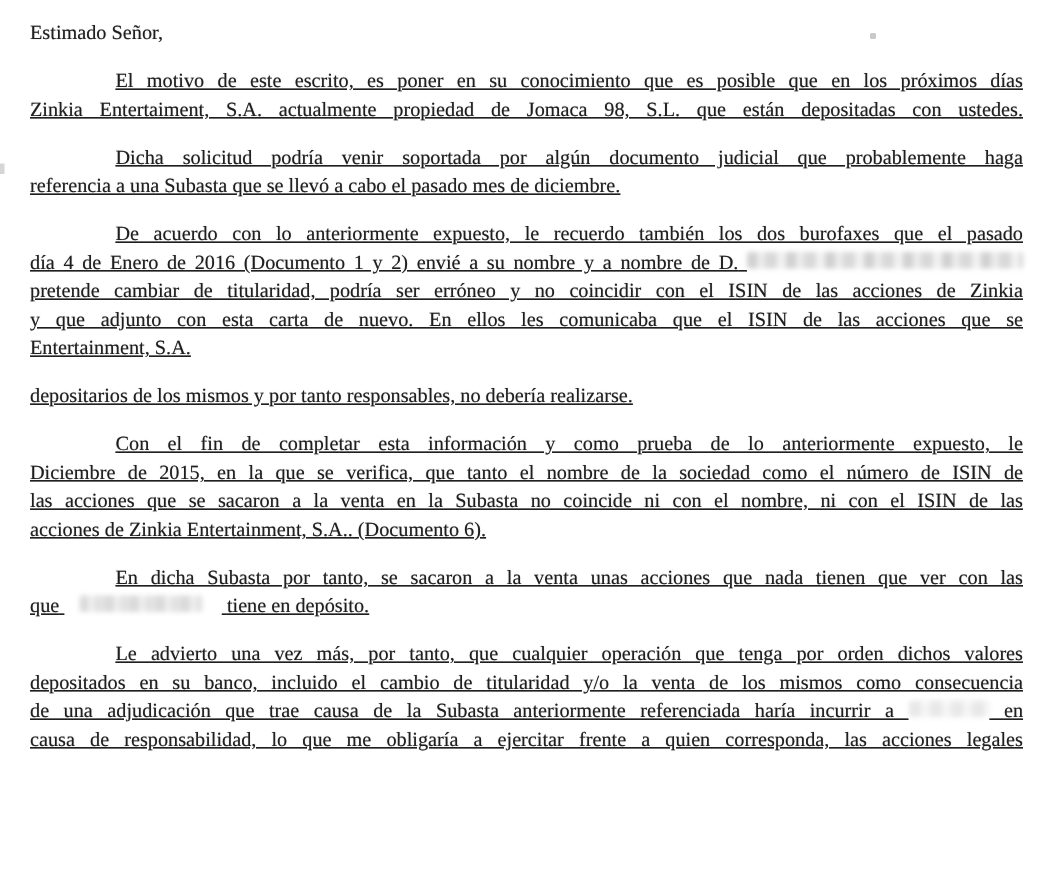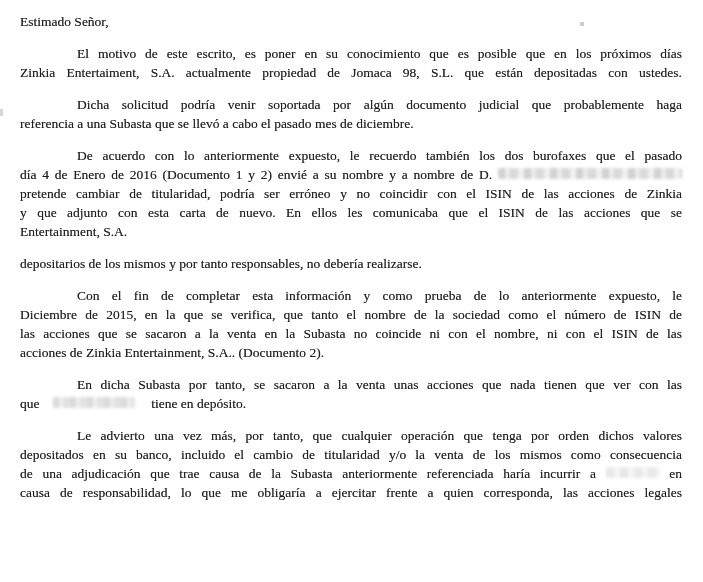--- a/index.html
+++ b/index.html
@@ -17,21 +17,21 @@
     color: #1f1f1f;
     text-shadow: 0 0 0.6px rgba(30,30,30,0.55); 
   }
 
   .line { line-height: 19px; min-height: 19px; }
   .j    { text-align: justify; text-align-last: justify; text-justify: inter-word; }
   .left { text-align: left; }
   .ind  { padding-left: 57px; }
 
   .greeting { padding-top: 4px; margin-bottom: 13px; }
-  .para     { margin-bottom: 13px; }
+  .para     { margin-bottom: 13px; text-decoration: underline; }
   .para:last-child { margin-bottom: 0; }
 
   
   .redact {
     display: inline-block;
     vertical-align: baseline;
     height: 11px;
     border-radius: 2px;
     filter: blur(1.6px);
   }
@@ -88,21 +88,21 @@
   </div>
 
   <div class="para">
     <div class="line left">depositarios de los mismos y por tanto responsables, no debería realizarse.</div>
   </div>
 
   <div class="para">
     <div class="line j ind">Con el fin de completar esta información y como prueba de lo anteriormente expuesto, le</div>
     <div class="line j">Diciembre de 2015, en la que se verifica, que tanto el nombre de la sociedad como el número de ISIN de</div>
     <div class="line j">las acciones que se sacaron a la venta en la Subasta no coincide ni con el nombre, ni con el ISIN de las</div>
-    <div class="line left">acciones de Zinkia Entertainment, S.A.. (Documento 2).</div>
+    <div class="line left">acciones de Zinkia Entertainment, S.A.. (Documento 6).</div>
   </div>
 
   <div class="para">
     <div class="line j ind">En dicha Subasta por tanto, se sacaron a la venta unas acciones que nada tienen que ver con las</div>
     <div class="line left">
       <span>que</span>
       <span class="redact r2"></span>
       <span>tiene en depósito.</span>
     </div>
   </div>

